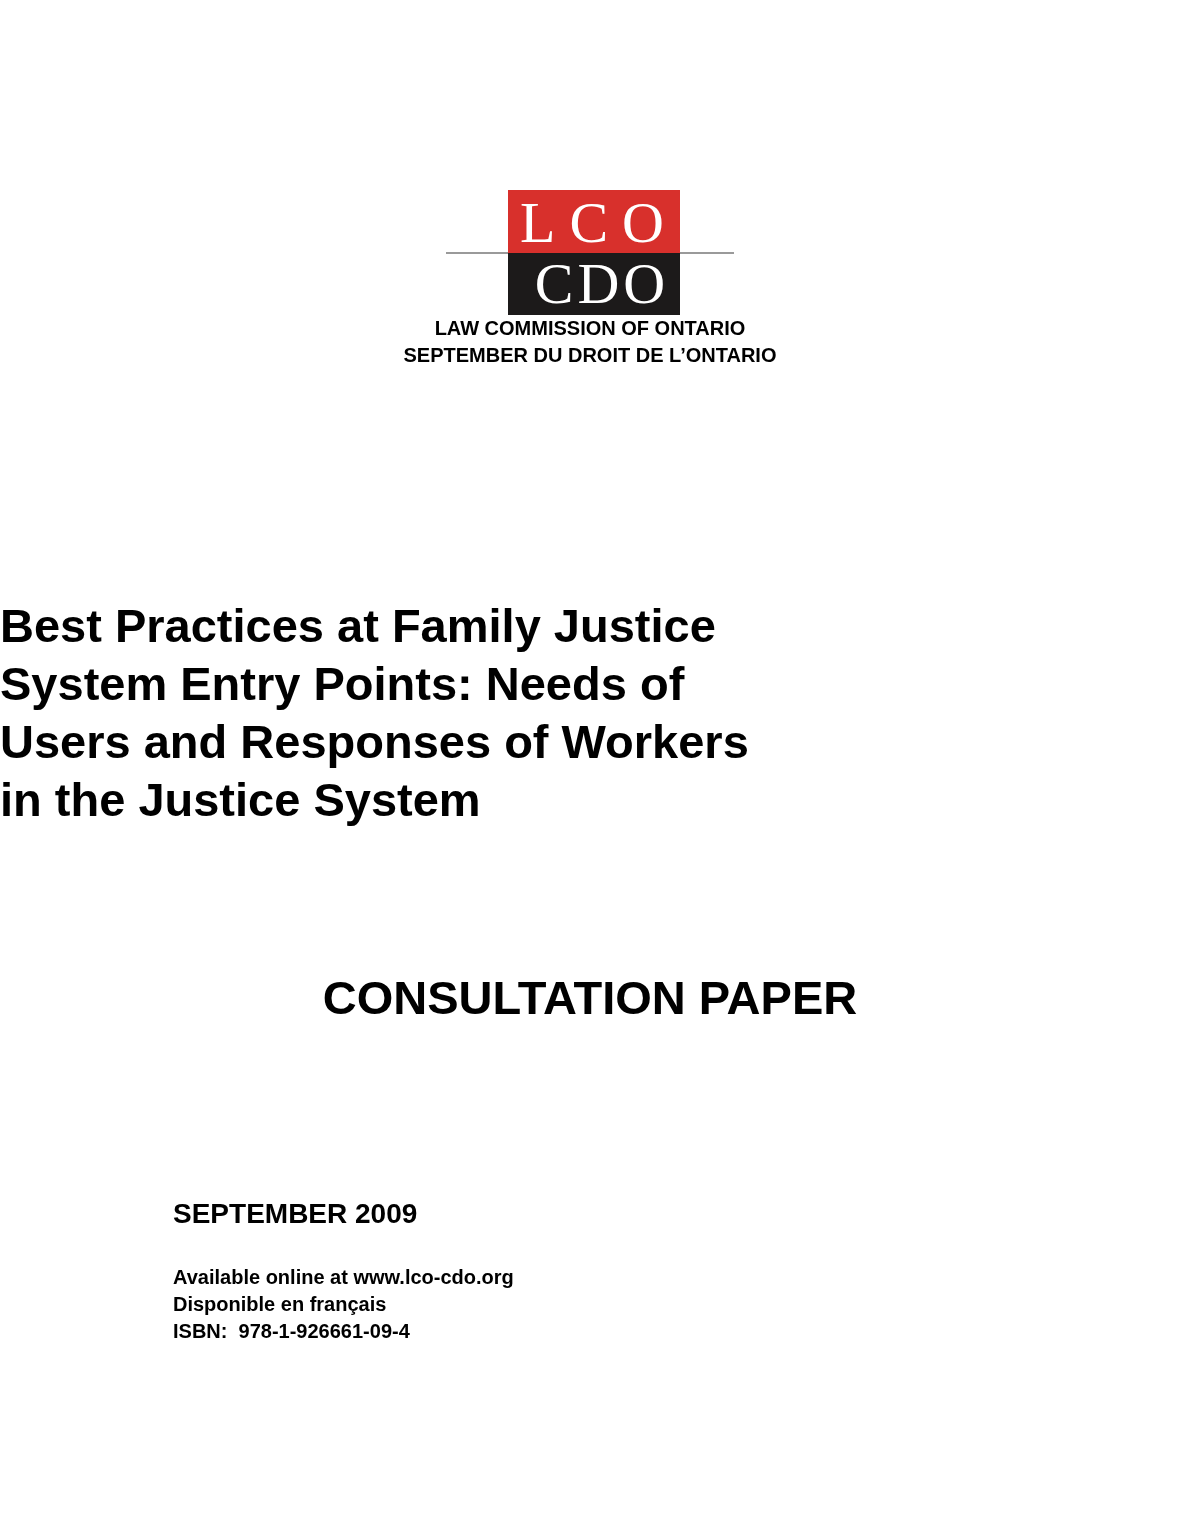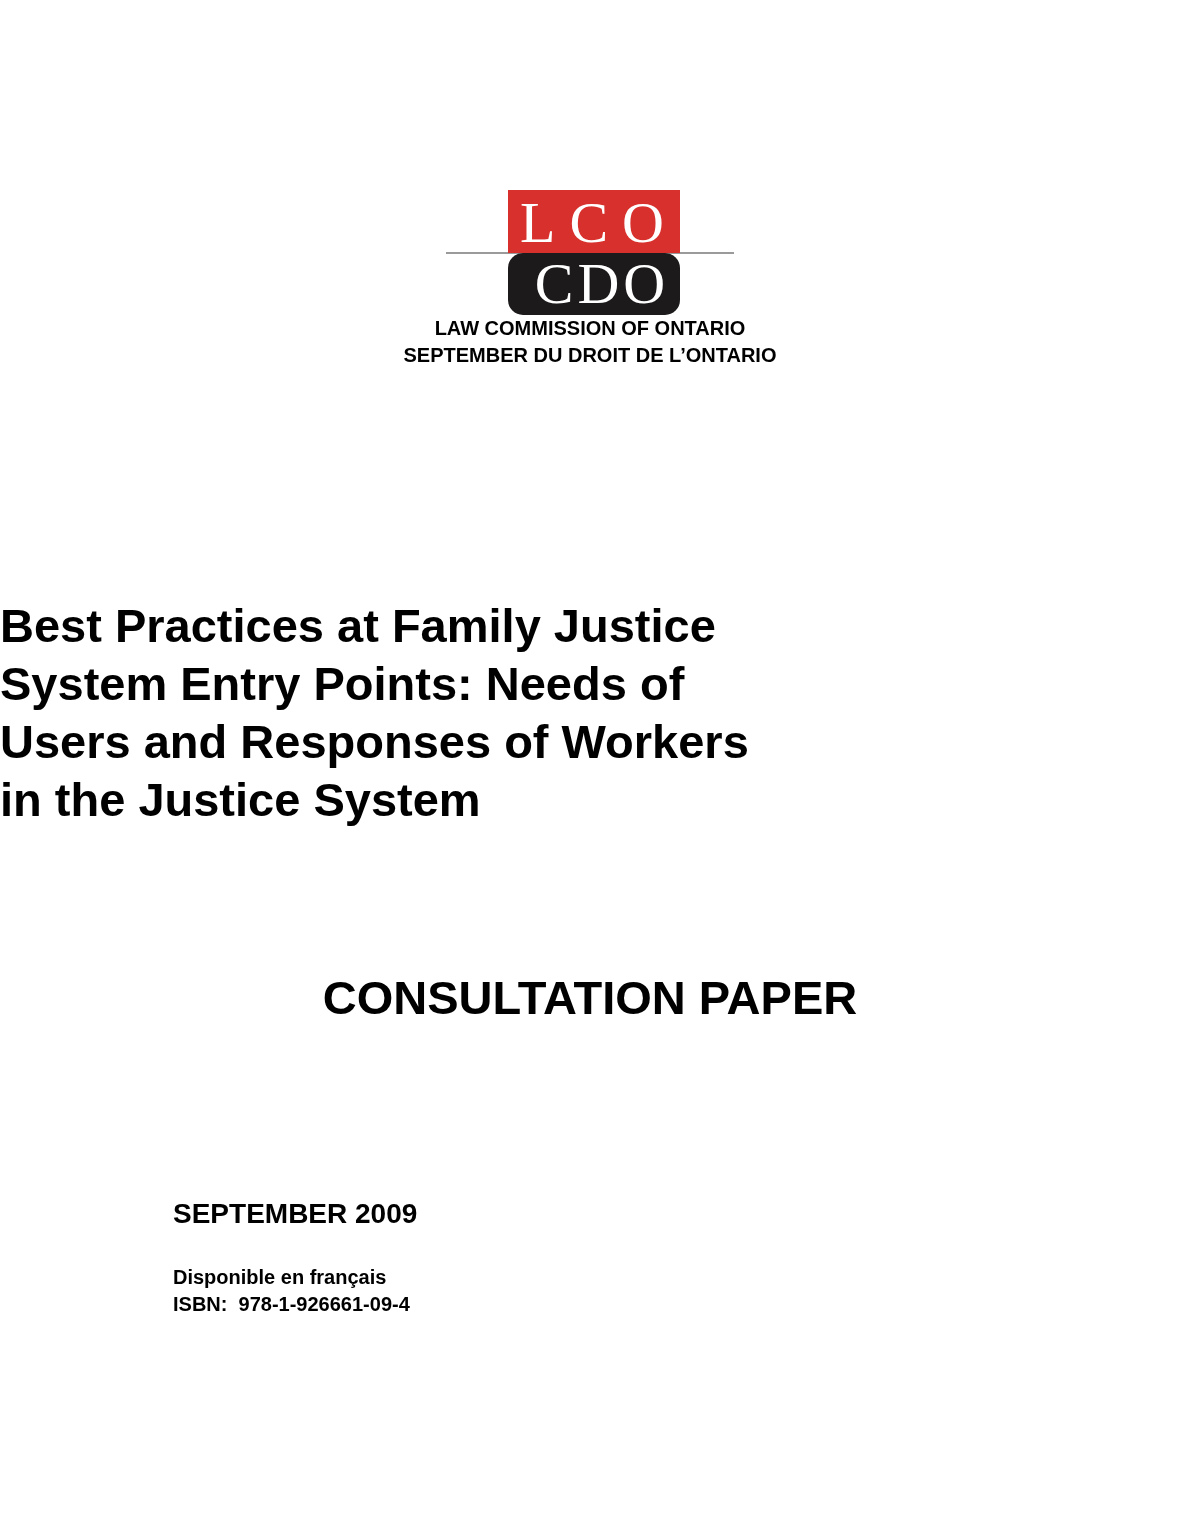--- a/index.html
+++ b/index.html
@@ -12,21 +12,21 @@
     .logo-line { position: absolute; left: 0; top: 62px; width: 288px; height: 2px; background: #9a9a9a; }
     .logo-box { position: absolute; left: 62px; top: 0; width: 172px; height: 125px; }
     .logo-top {
       height: 63px; background: #d8302c; color: #fff;
       font-family: "Liberation Serif", serif; font-size: 58px; line-height: 66px;
       text-align: center; letter-spacing: 14px; padding-left: 10px; box-sizing: border-box;
     }
     .logo-bottom {
       height: 62px; background: #1c1a1a; color: #fff;
       font-family: "Liberation Serif", serif; font-size: 58px; line-height: 62px;
-      text-align: center; letter-spacing: 4px; padding-left: 16px; box-sizing: border-box; border-radius: 15px;
+      text-align: center; letter-spacing: 4px; padding-left: 16px; box-sizing: border-box;
     }
     .org {
       position: absolute; left: 0; width: 1180px; text-align: center;
       font-weight: bold; font-size: 20px; line-height: 27px;
     }
     .org.en { top: 315px; }
     .org.fr { top: 342px; }
     .title {
       position: absolute; left: 0; top: 597px; width: 1180px; text-align: left;
       font-weight: bold; font-size: 47px; line-height: 58px;
@@ -64,15 +64,16 @@
   <div>System Entry Points: Needs of</div>
   <div>Users and Responses of Workers</div>
   <div>in the Justice System</div>
 </div>
 
 <div class="subtitle">CONSULTATION PAPER</div>
 
 <div class="date">SEPTEMBER 2009</div>
 
 <div class="meta">
+  <div>Available online at www.lco-cdo.org</div>
   <div>Disponible en français</div>
   <div>ISBN:  978-1-926661-09-4</div>
 </div>
 
 </body></html>

